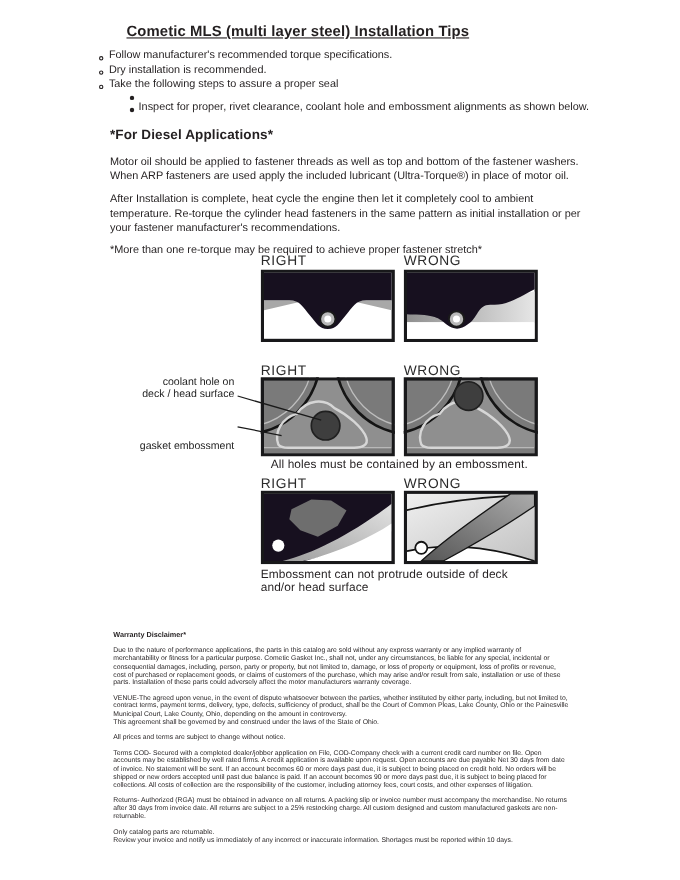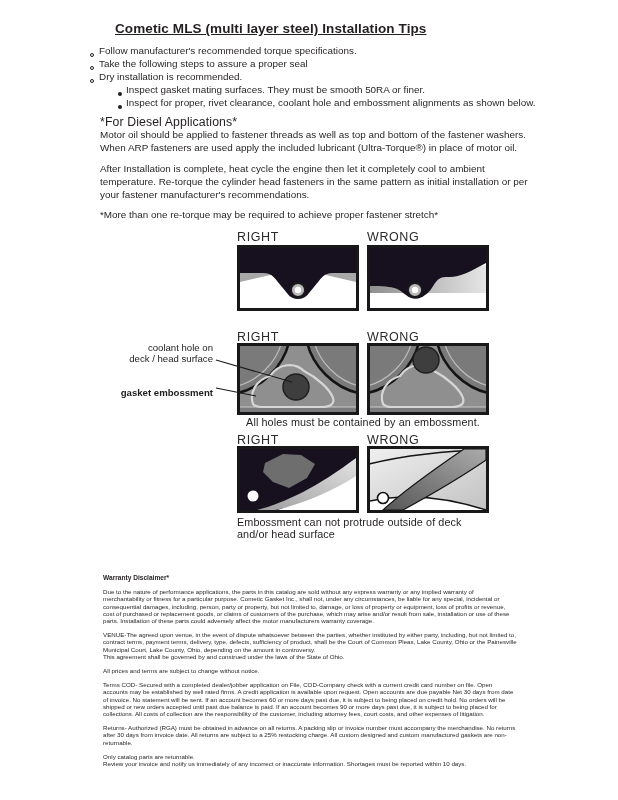--- a/index.html
+++ b/index.html
@@ -10,27 +10,27 @@
   }
   .abs { position:absolute; }
   .preline { white-space:pre-line; }
 
   .title {
     left:115px; top:21px; font-size:13.5px; font-weight:bold;
     text-decoration:underline; letter-spacing:0.1px;
   }
 
   .bullets { left:90px; top:44px; width:460px; font-size:9.9px; line-height:13px; }
-  .brow { display:flex; align-items:flex-end; }
+  .brow { display:flex; align-items:center; }
   .obullet { flex:none; width:4px; height:4px; border:1px solid #231f20; border-radius:50%; margin:4px 5px 0 0; }
   .fbullet { flex:none; width:4px; height:4px; background:#231f20; border-radius:50%; margin:4px 4px 0 0; }
   .sub { padding-left:28px; }
 
   .diesel { left:100px; top:116px; width:436px; font-size:9.9px; line-height:12.9px; }
-  .diesel h2 { font-size:12.3px; font-weight:normal; margin-bottom:0; letter-spacing:0.1px; }
+  .diesel h2 { font-size:12.3px; font-weight:bold; margin-bottom:13px; letter-spacing:0.1px; }
   .diesel p { margin-bottom:8px; }
 
   .dlabel { width:122px; text-align:left; font-size:12.5px; letter-spacing:0.6px; color:#2a2a2a; }
   .dbox { width:122px; }
   .dbox svg { display:block; width:122px; }
   .caption { font-size:10.8px; line-height:11.5px; letter-spacing:0.1px; }
   .annot { text-align:right; font-size:9.6px; line-height:10.8px; color:#1d1d1d; }
   .leaders { left:0; top:0; width:618px; height:800px; pointer-events:none; }
 
   .warranty { left:103px; top:574px; width:414px; font-size:6.2px; line-height:7.2px; color:#2a2627; }
@@ -46,29 +46,28 @@
 
   <div class="abs title">Cometic MLS (multi layer steel) Installation Tips</div>
 
   <div class="abs bullets">
     <div class="brow">
       <span class="obullet"></span>
       <span>Follow manufacturer's recommended torque specifications.</span>
     </div>
     <div class="brow">
       <span class="obullet"></span>
-      <span>Take the following steps to assure a proper seal</span>
+      <span>Dry installation is recommended.</span>
     </div>
     <div class="brow">
       <span class="obullet"></span>
-      <span>Dry installation is recommended.</span>
+      <span>Take the following steps to assure a proper seal</span>
     </div>
     <div class="brow sub">
       <span class="fbullet"></span>
-      <span>Inspect gasket mating surfaces.  They must be smooth 50RA or finer.</span>
     </div>
     <div class="brow sub">
       <span class="fbullet"></span>
       <span>Inspect for proper, rivet clearance, coolant hole and embossment alignments as shown below.</span>
     </div>
   </div>
 
   <div class="abs diesel">
     <h2>*For Diesel Applications*</h2>
     <p>Motor oil should be applied to fastener threads as well as top and bottom of the fastener washers. When ARP fasteners are used apply the included lubricant (Ultra-Torque®) in place of motor oil.</p>
@@ -104,21 +103,21 @@
       <circle cx="48" cy="45" r="7" fill="#b9b9b9" stroke="#1a1a1a" stroke-width="1.8"></circle>
       <circle cx="48" cy="45" r="3.2" fill="#ffffff"></circle>
     </svg>
   </div>
 
   <div class="abs dlabel" style="left:237px; top:330px;">RIGHT</div>
   <div class="abs dlabel" style="left:367px; top:330px;">WRONG</div>
 
   <div class="abs annot preline" style="left:95px; top:343px; width:118px;">coolant hole on
 deck / head surface</div>
-  <div class="abs annot" style="left:95px; top:388px; width:118px;font-weight:bold;">gasket embossment</div>
+  <div class="abs annot" style="left:95px; top:401px; width:118px;">gasket embossment</div>
 
   <div class="abs dbox" style="left:237px; top:343px;">
     <svg viewBox="0 0 122 72">
       <rect x="3" y="3" width="116" height="66" fill="#8f8f8f"></rect>
       <rect x="3" y="64" width="116" height="5" fill="#7c7c7c"></rect>
       <line x1="3" y1="64" x2="119" y2="64" stroke="#c9c9c9" stroke-width="1"></line>
       <circle cx="-16" cy="-18" r="70" fill="#7a7a7a" stroke="#141414" stroke-width="2.5"></circle>
       <circle cx="-16" cy="-18" r="63" fill="none" stroke="#bdbdbd" stroke-width="1.2"></circle>
       <circle cx="138" cy="-18" r="70" fill="#7a7a7a" stroke="#141414" stroke-width="2.5"></circle>
       <circle cx="138" cy="-18" r="63" fill="none" stroke="#bdbdbd" stroke-width="1.2"></circle>

